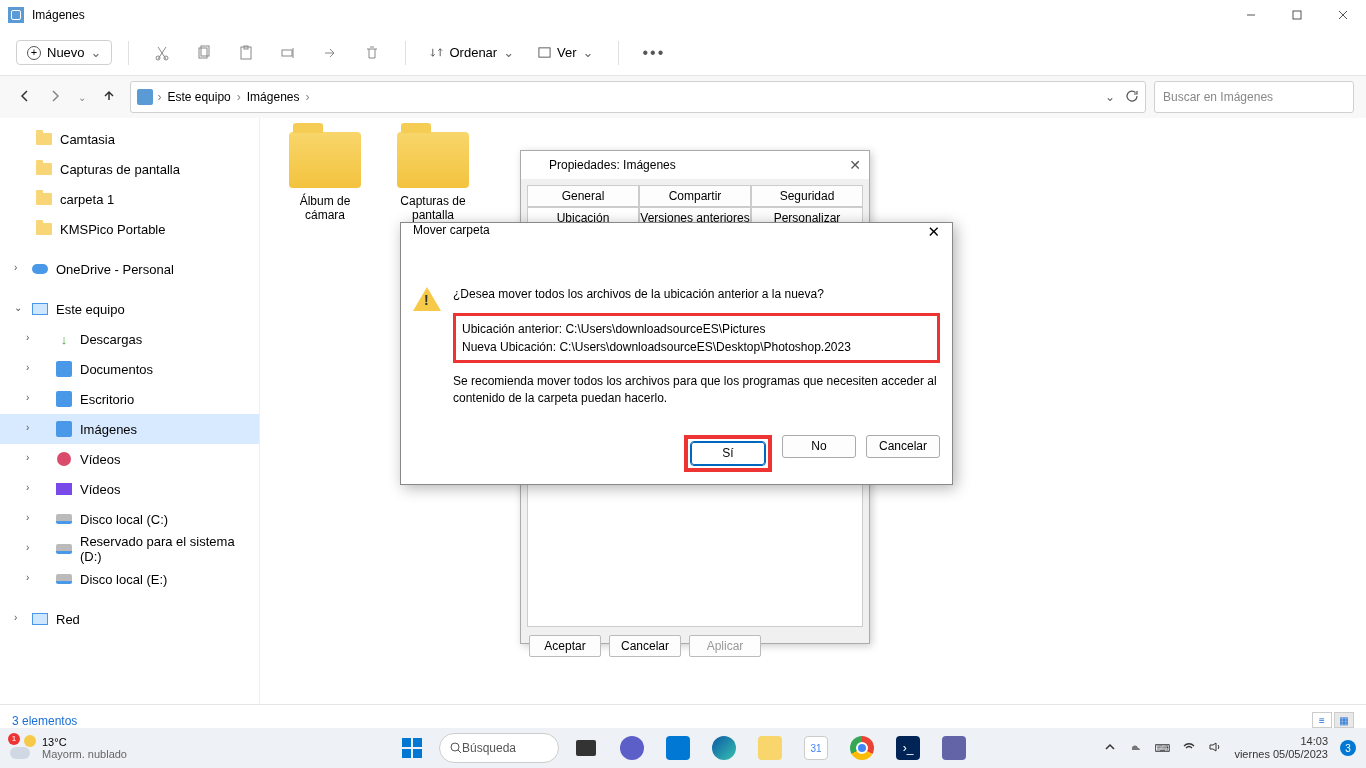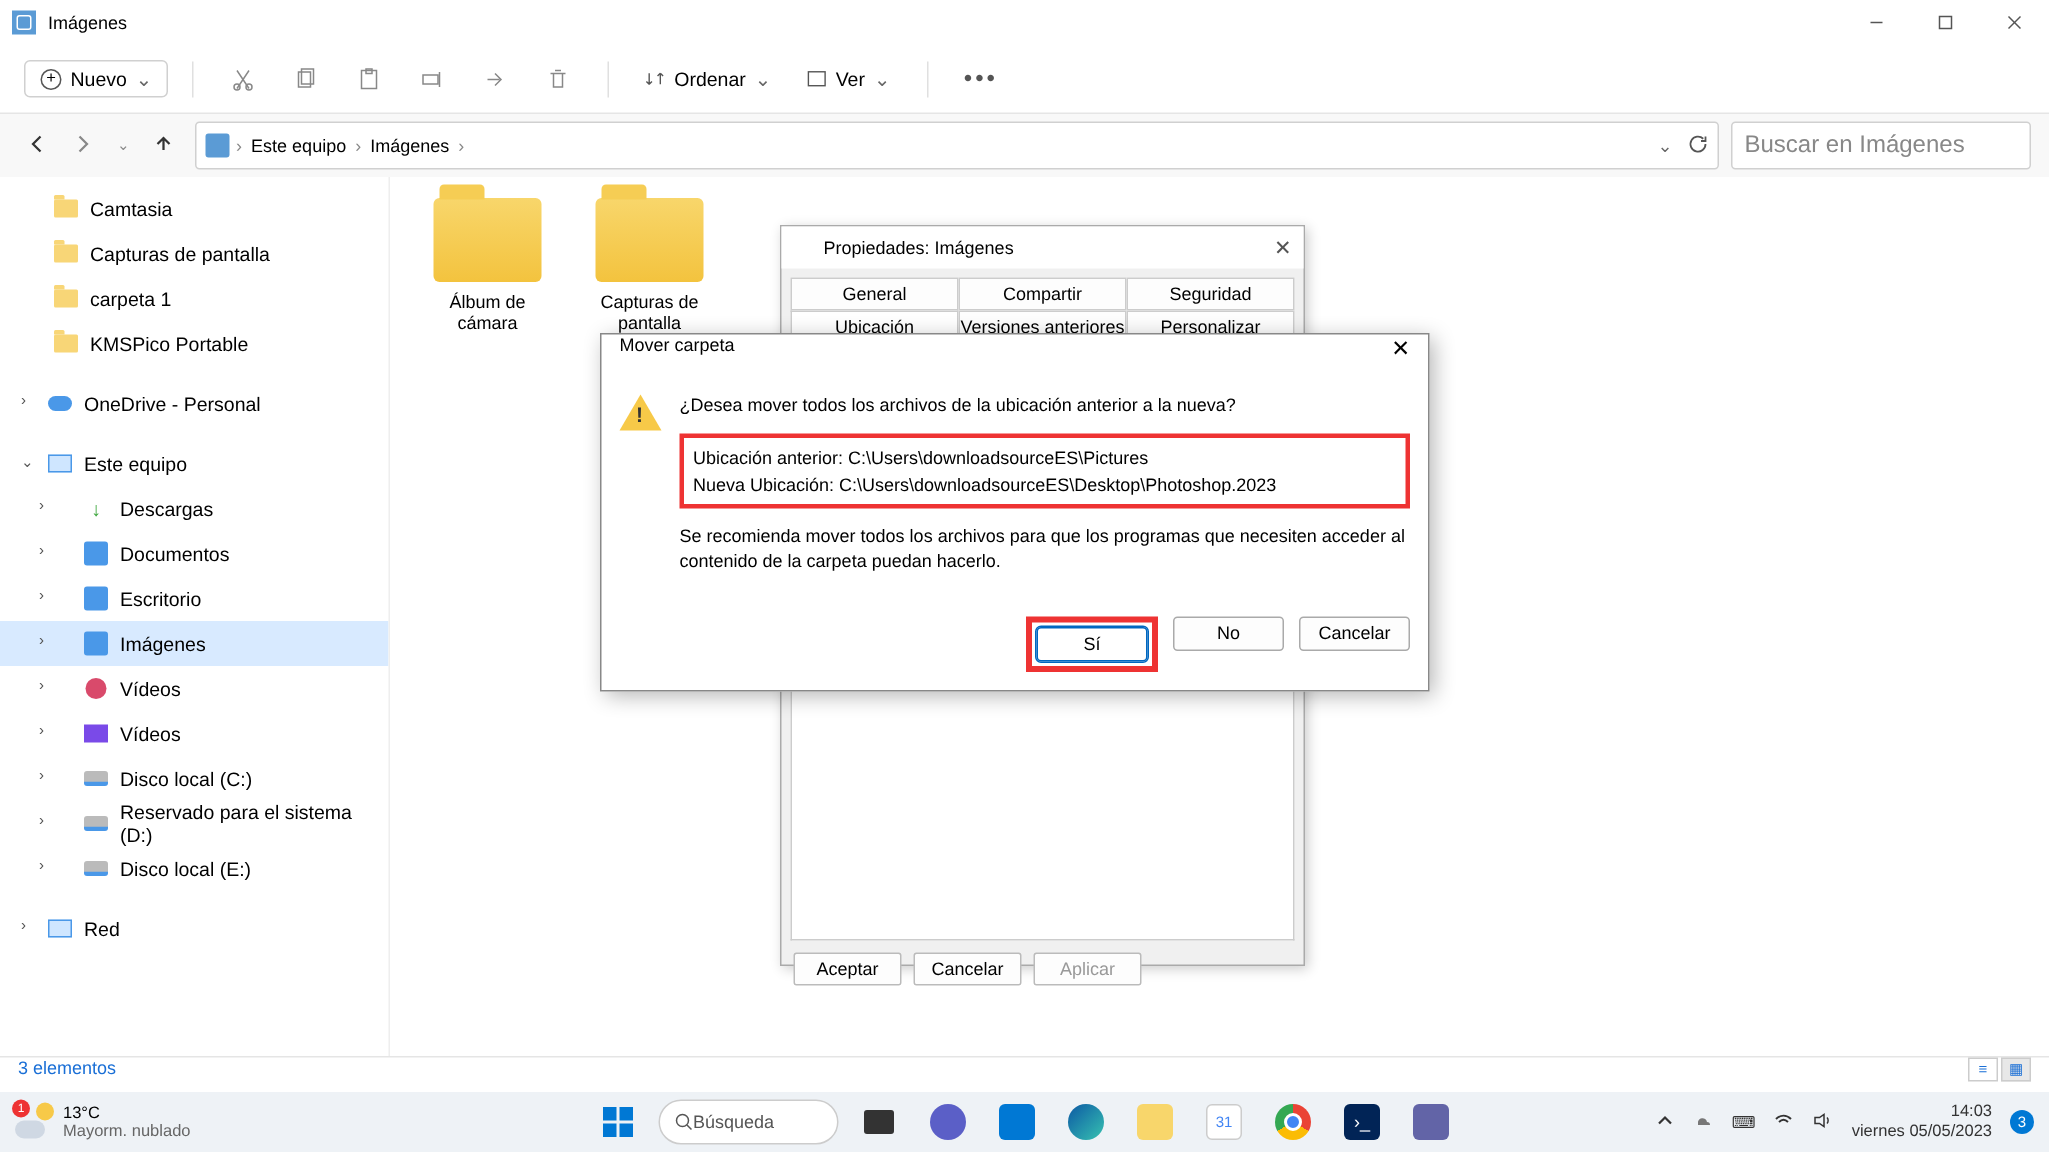--- a/index.html
+++ b/index.html
@@ -27,21 +27,21 @@
 
 
 .navrow { height: 42px; display: flex; align-items: center; padding: 4px 12px; gap: 8px; background:#f8f8f8;}
 .nav-arrows { display: flex; align-items: center; gap: 16px; padding: 0 6px; color:#555;}
 .nav-arrows svg{width:14px;height:14px;}
 .addressbar { flex: 1; height: 32px; background: #fff; border: 1px solid #d0d0d0; border-radius: 3px; display: flex; align-items: center; padding: 0 6px; gap: 4px; font-size: 12px; }
 .addressbar .mini-icon{width:16px;height:16px;background:#5b9bd5;border-radius:2px;}
 .addressbar .crumb{padding:0 2px;}
 .addressbar .sep{color:#888;}
 .addr-right{margin-left:auto;display:flex;align-items:center;gap:10px;color:#666;}
-.searchbox { width: 200px; height: 32px; background: #fff; border: 1px solid #d0d0d0; border-radius: 3px; display: flex; align-items: center; padding: 0 8px; color: #888; font-size:16px;}
+.searchbox { width: 200px; height: 32px; background: #fff; border: 1px solid #d0d0d0; border-radius: 3px; display: flex; align-items: center; padding: 0 8px; color: #888; font-size:12px;}
 
 
 .body { display: flex; height: calc(100% - 30px - 46px - 42px - 24px - 40px); background:#fff;}
 .sidebar { width: 260px; border-right: 1px solid #eee; padding-top: 6px; overflow:hidden;}
 .side-item { display: flex; align-items: center; height: 30px; padding-left: 36px; gap: 8px; font-size: 13px; }
 .side-item.lvl2{padding-left:56px;}
 .side-item.selected { background: #d8eaff; }
 .side-item .ic{width:16px;height:16px;display:inline-flex;align-items:center;justify-content:center;}
 .side-group{position:relative;}
 .side-group > .exp{position:absolute;left:14px;top:8px;font-size:10px;color:#555;}
@@ -56,41 +56,41 @@
 .music-ic{width:14px;height:14px;border-radius:50%;background:#d94a6b;display:inline-block;}
 .video-ic{width:16px;height:12px;background:#7a4ae8;display:inline-block;}
 
 .content { flex: 1; position: relative; padding: 14px 20px;}
 .folders{display:flex;gap:18px;align-items:center;}
 .folder-tile{width:90px;text-align:center;font-size:12px;}
 .big-folder{width:72px;height:56px;background:linear-gradient(#f8d66b,#f3c33e);border-radius:4px;margin:0 auto 6px;position:relative;}
 .big-folder::before{content:"";position:absolute;top:-9px;left:4px;width:30px;height:10px;background:#f6cd54;border-radius:3px 3px 0 0;}
 
 
-.statusbar{height:24px;background:#fff;border-top:1px solid #e5e5e5;display:flex;align-items:flex-start;padding:0 12px;font-size:12px;color:#1a6fd6;}
+.statusbar{height:24px;background:#fff;border-top:1px solid #e5e5e5;display:flex;align-items:flex-end;padding:0 12px;font-size:12px;color:#1a6fd6;}
 .statusbar .view-toggles{margin-left:auto;display:flex;gap:2px;}
 .statusbar .view-toggles div{width:20px;height:16px;border:1px solid #ccc;display:flex;align-items:center;justify-content:center;font-size:10px;}
 
 
 .props-dialog{position:absolute;left:520px;top:150px;width:350px;height:494px;background:#f0f0f0;border:1px solid #aaa;box-shadow:2px 2px 8px rgba(0,0,0,.2);}
 .props-title{height:28px;display:flex;align-items:center;padding:0 8px;gap:6px;font-size:12px;background:#fff;}
 .props-title .x{margin-left:auto;color:#555;font-size:14px;}
 .props-tabs{display:grid;grid-template-columns:1fr 1fr 1fr;font-size:12px;}
 .props-tabs div{border:1px solid #ccc;background:#fdfdfd;text-align:center;padding:3px 0;}
 .props-body{background:#fff;height:398px;margin:0 6px;border:1px solid #ccc;border-top:none;}
 .props-btns{display:flex;justify-content:flex-start;gap:8px;padding:8px;}
 .props-btns button{width:72px;height:22px;font-size:12px;background:#fdfdfd;border:1px solid #bbb;border-radius:2px;}
 .props-btns button:disabled{color:#999;}
 
 
 .move-dialog{position:absolute;left:400px;top:222px;width:553px;background:#fff;border:1px solid #888;box-shadow:3px 3px 14px rgba(0,0,0,.3);}
 .move-title{height:30px;display:flex;align-items:flex-start;padding:0 12px;font-size:12px;}
 .move-title .x{margin-left:auto;font-size:15px;}
 .move-body{padding:10px 12px 14px;font-size:12px;}
-.move-row{display:flex;gap:12px;align-items:flex-start;}
+.move-row{display:flex;gap:12px;align-items:flex-start;margin-top:24px;}
 .warn-ic{width:28px;height:28px;flex-shrink:0;}
 .warn-tri{width:0;height:0;border-left:14px solid transparent;border-right:14px solid transparent;border-bottom:24px solid #f7c948;position:relative;}
 .warn-tri::after{content:"!";position:absolute;left:-3px;top:5px;font-weight:bold;color:#333;font-size:14px;}
 .move-q{margin-bottom:12px;}
 .red-box{border:3px solid #e33;padding:4px 6px;margin-bottom:10px;line-height:1.5;}
 .move-rec{line-height:1.4;margin-bottom:6px;}
 .move-btns{display:flex;justify-content:flex-end;gap:10px;padding:8px 12px 12px;}
 .move-btns button{width:74px;height:23px;font-size:12px;background:#fdfdfd;border:1px solid #aaa;border-radius:3px;}
 .si-wrap{border:4px solid #e33;padding:3px;}
 .si-wrap button{border:1px solid #0067c0;background:#fff;color:#000;outline:1px solid #0067c0;}

